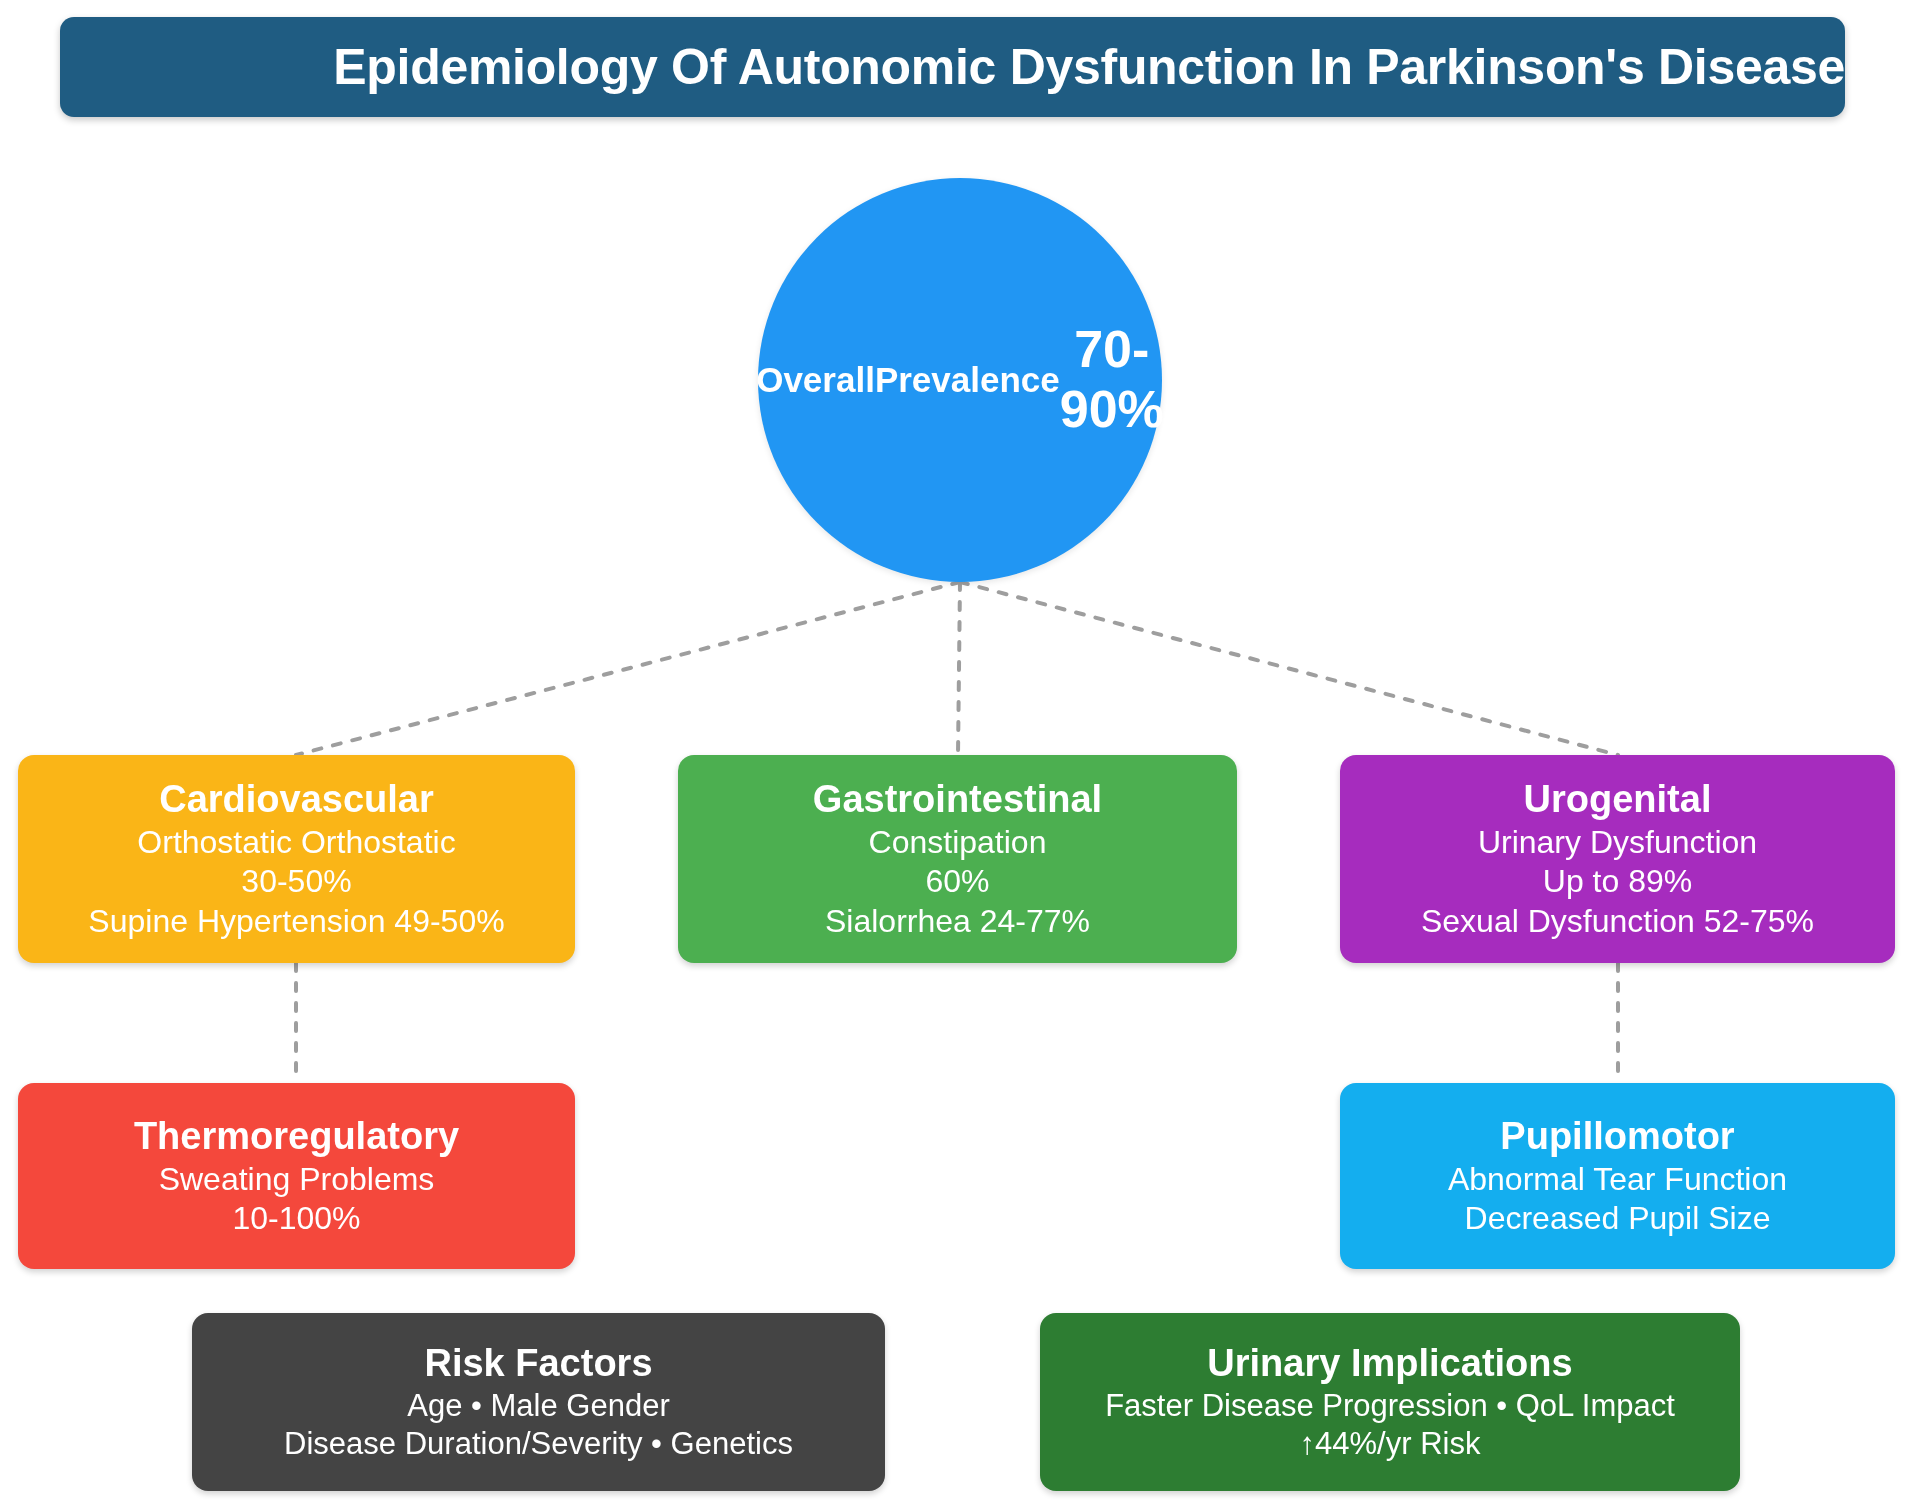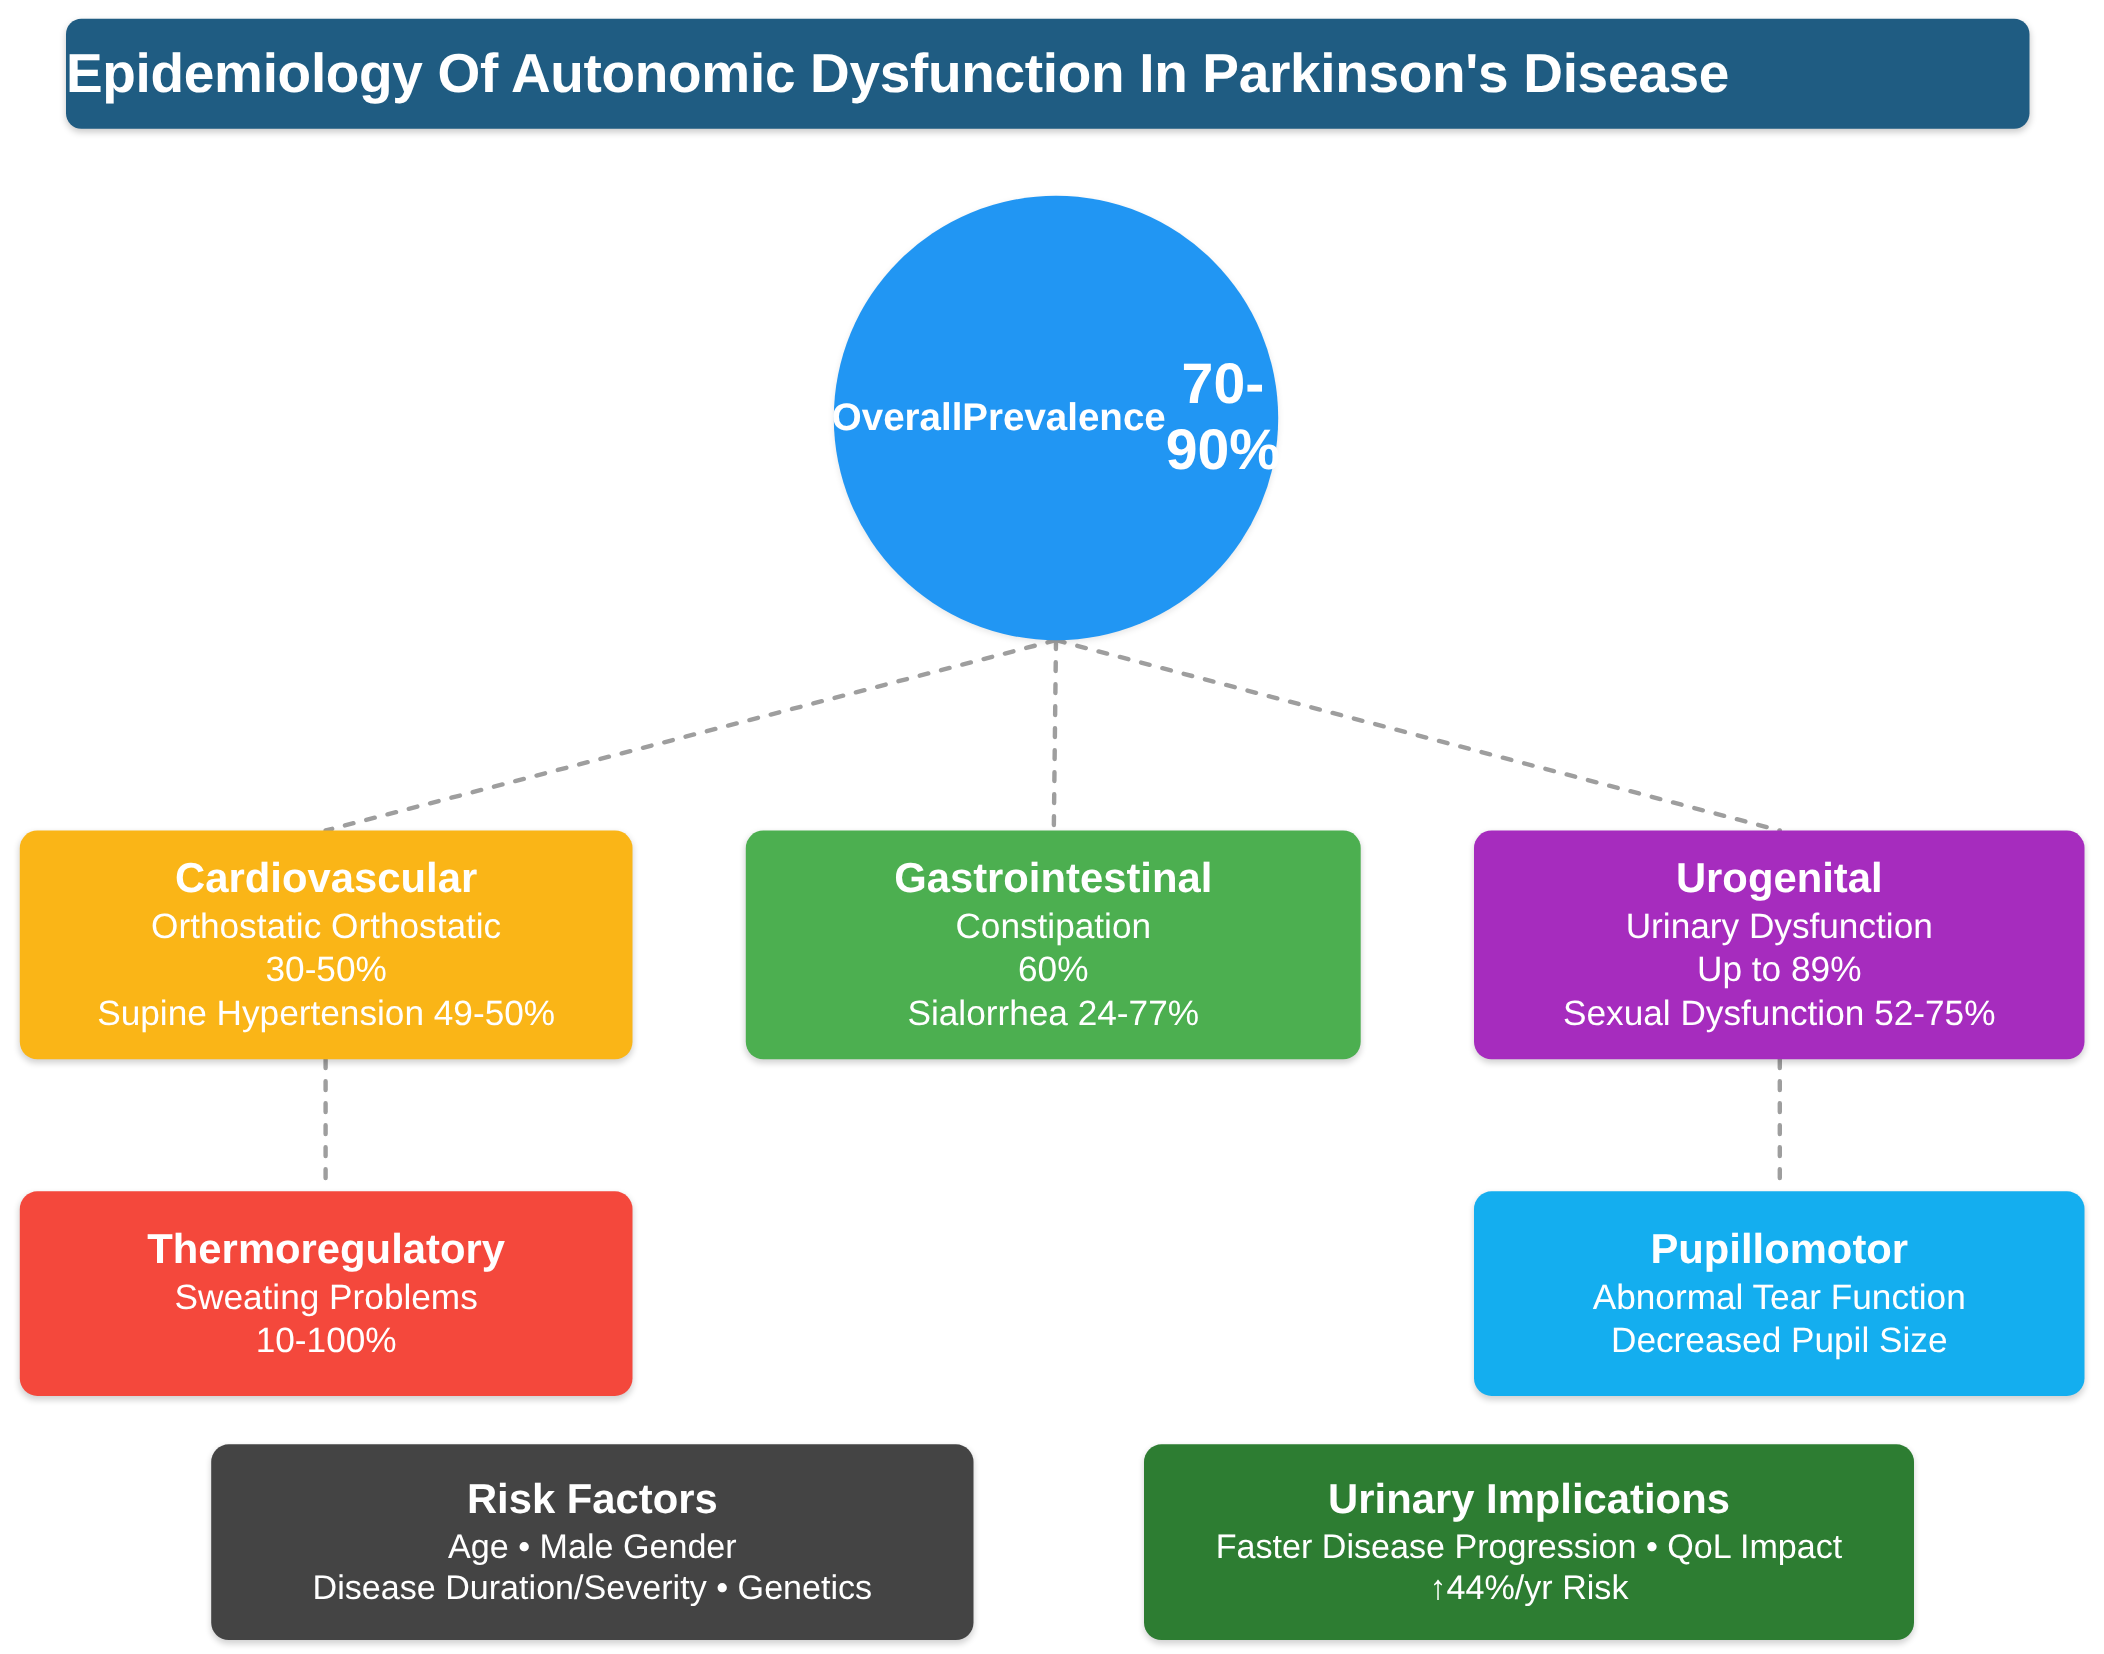--- a/index.html
+++ b/index.html
@@ -38,21 +38,21 @@
     position: absolute;
     left: 60px;
     top: 17px;
     width: 1785px;
     height: 100px;
     background: #1F5C82;
     border-radius: 14px;
     box-shadow: 0 3px 7px rgba(0,0,0,0.22);
     display: flex;
     align-items: center;
-    justify-content: flex-start;
+    justify-content: flex-end;
     z-index: 3;
   }
   .title-banner .title-text {
     color: #ffffff;
     font-size: 50px;
     font-weight: bold;
     letter-spacing: -0.3px;
     line-height: 1;
     text-align: center;
     white-space: nowrap;

